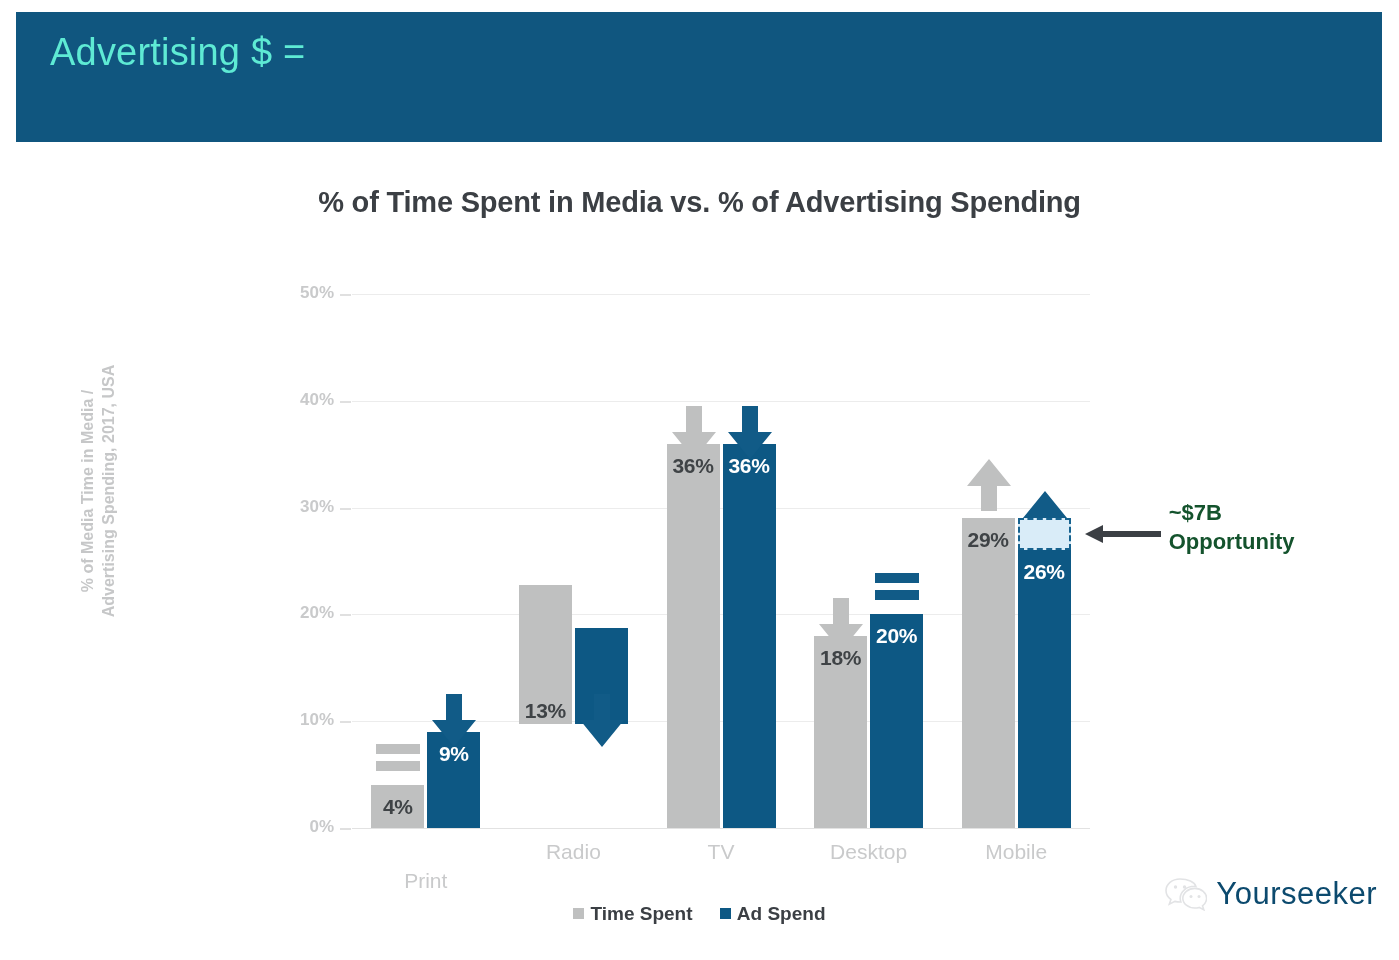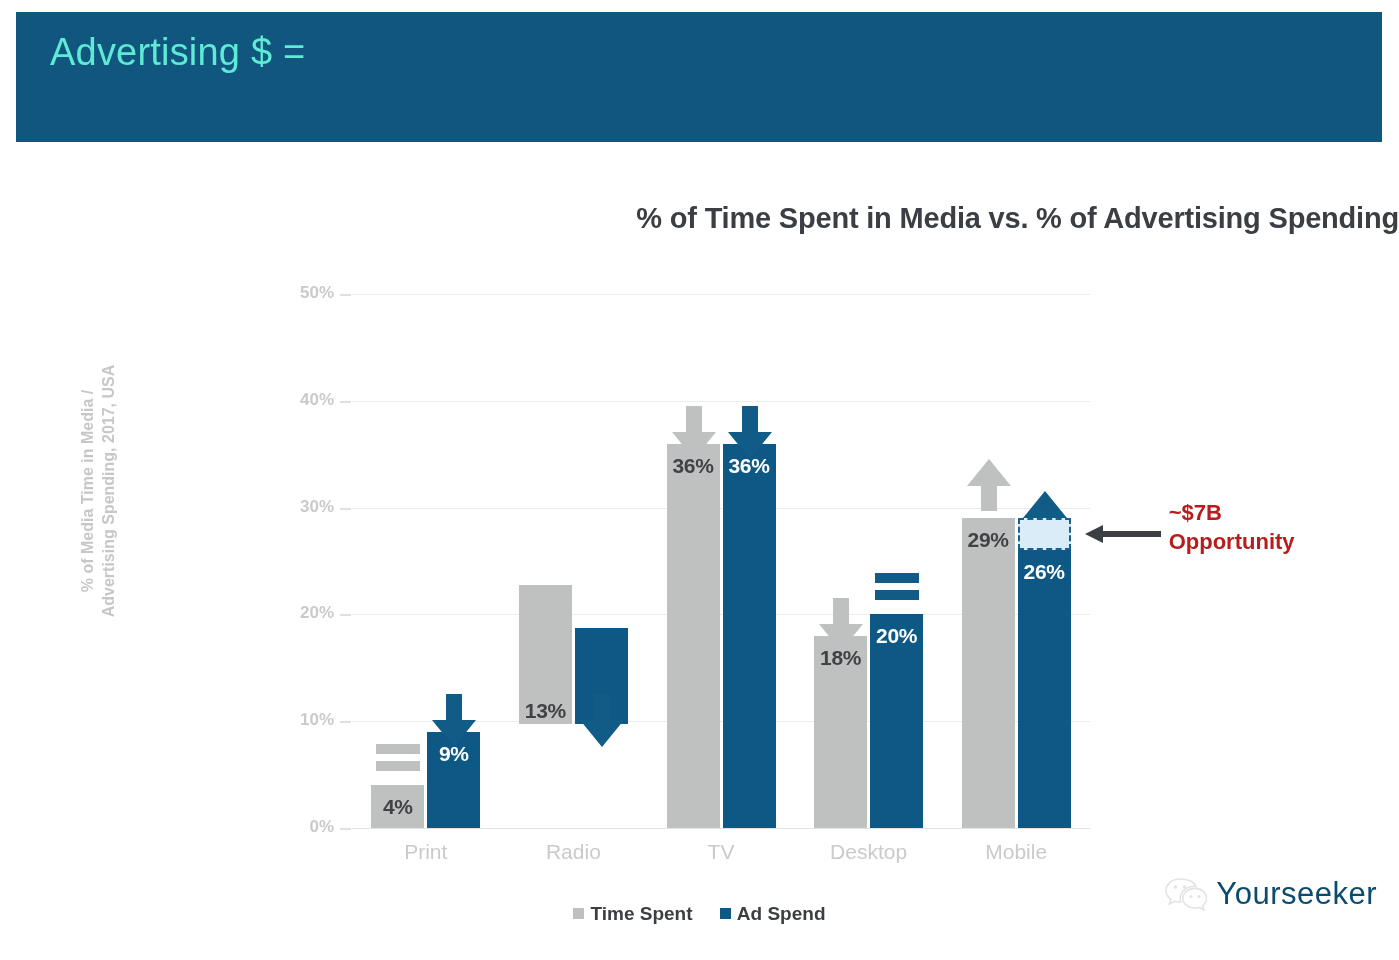--- a/index.html
+++ b/index.html
@@ -33,23 +33,23 @@
     line-height: 52px;
     font-weight: 400;
     letter-spacing: 0.2px;
     white-space: pre;
   }
 
   
   #chart-title {
     position: absolute;
     left: 0;
-    top: 202px;
+    top: 186px;
     width: 1399px;
-    text-align: right;
+    text-align: center;
     font-size: 29px;
     font-weight: bold;
     color: #3b3f44;
     letter-spacing: -0.2px;
   }
 
   
   #chart-area {
     position: absolute;
     left: 0;
@@ -126,21 +126,21 @@
 
   
   #opportunity-box {
     position: absolute;
     background: #d9ecf8;
     border: 2px dashed #16628f;
     box-sizing: border-box;
   }
   #opportunity-callout {
     position: absolute;
-    color: #b91c1c;
+    color: #14532d;
     font-size: 22px;
     font-weight: bold;
     line-height: 29px;
     white-space: nowrap;
   }
   #opportunity-arrow {
     position: absolute;
   }
 
   
@@ -323,21 +323,21 @@
   <svg id="opportunity-arrow" width="76" height="20" viewBox="0 0 76 20" style="left: 1084.7px; top: 524.3px;">
     <path d="M0 10 L18 1 L18 7 L76 7 L76 13 L18 13 L18 19 Z" fill="#3b3f44"></path>
   </svg>
 
   <div id="opportunity-callout" style="left: 1168.7px; top: 498.3px;">
     <div>~$7B</div>
     <div>Opportunity</div>
   </div>
 
   <div id="xcats">
-      <div class="xcat" style="left: 345.8px;">Print</div>
+      <div class="xcat" style="left: 345.8px; margin-top: 29px;">Print</div>
       <div class="xcat" style="left: 493.4px;">Radio</div>
       <div class="xcat" style="left: 641px;">TV</div>
       <div class="xcat" style="left: 788.6px;">Desktop</div>
       <div class="xcat" style="left: 936.2px;">Mobile</div>
     </div>
 </div>
 
 <div id="legend">
   <span class="legend-item">
     <span class="swatch time"></span><span>Time Spent</span>

